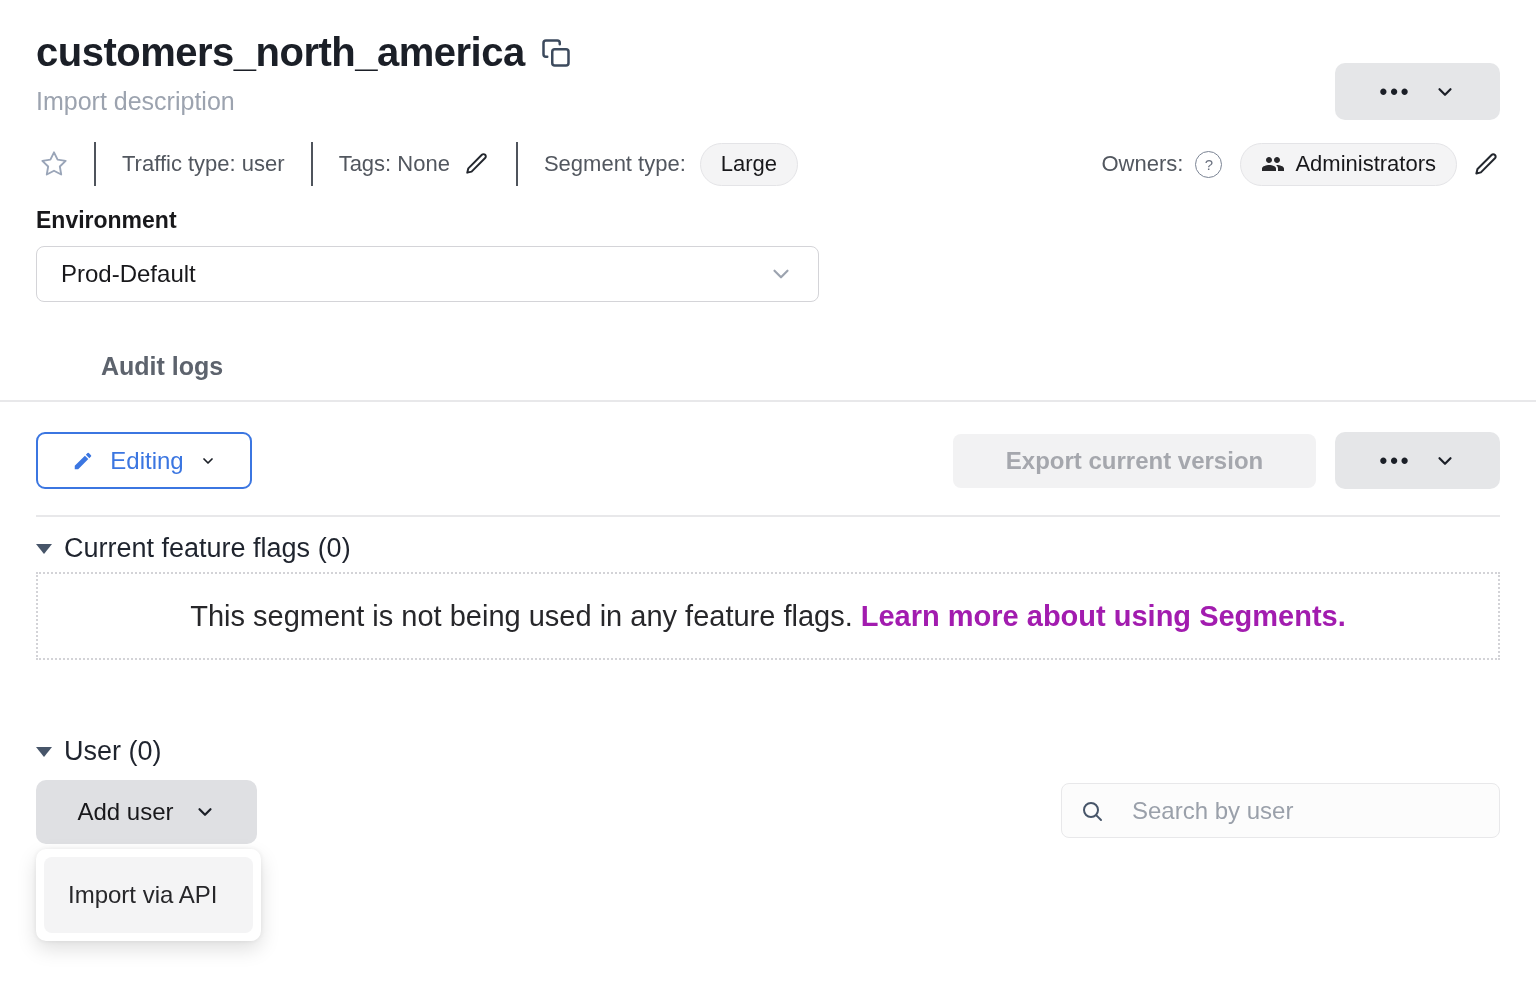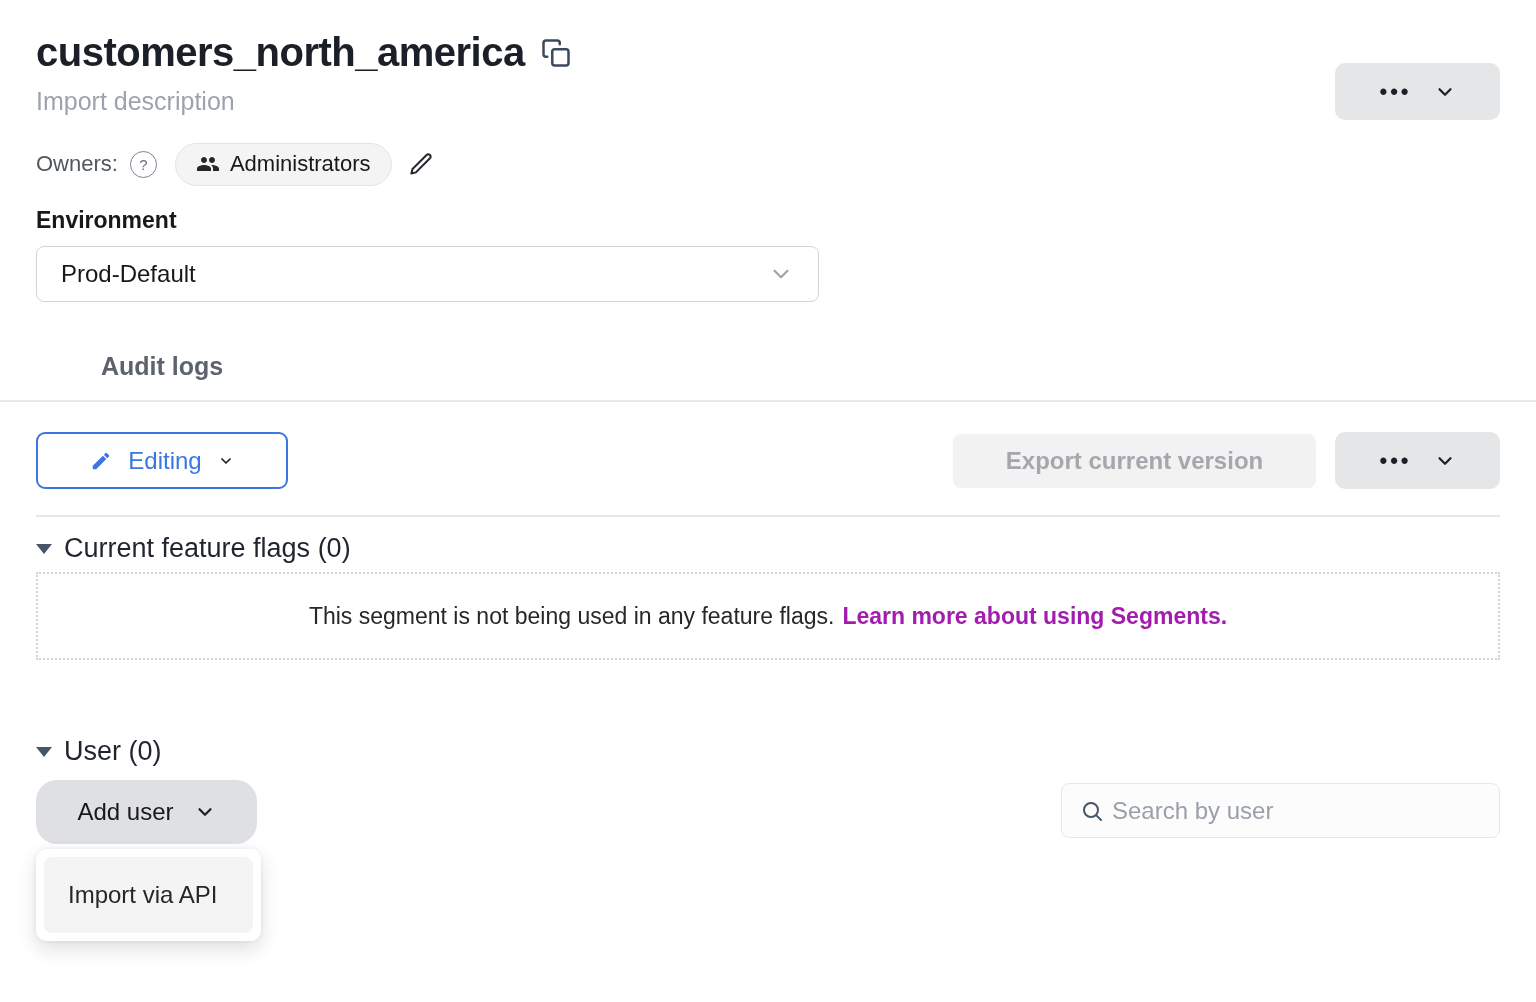--- a/index.html
+++ b/index.html
@@ -62,21 +62,21 @@
   .tab {
     height:68px; display:flex; align-items:center; justify-content:center;
     font-size:25px; cursor:pointer;
   }
   .tab.active { width:226px; color:#27272a; font-weight:700; border-bottom:4px solid #3b76e1; margin-bottom:-2px; }
   .tab.inactive { width:252px; color:#5d636d; font-weight:600; }
 
   
   .toolbar { margin-top:30px; display:flex; align-items:center; justify-content:space-between; }
   .editing-btn {
-    width:252px; height:57px; border:2px solid #3b76e1; border-radius:9px; background:#fff;
+    width:216px; height:57px; border:2px solid #3b76e1; border-radius:9px; background:#fff;
     color:#3b76e1; display:flex; align-items:center; justify-content:center; gap:16px;
     font-size:24px; cursor:pointer;
   }
   .editing-btn .chev svg { width:16px; height:16px; }
   .toolbar-right { display:flex; align-items:center; gap:19px; }
   .export-btn {
     width:363px; height:54px; background:#f2f2f3; border:none; border-radius:8px;
     color:#a5a7ad; font-size:24px; font-weight:600; cursor:default;
   }
   .more-btn2 {
@@ -88,46 +88,46 @@
 
   
   .section-heading { margin-top:16px; display:flex; align-items:center; gap:12px; cursor:pointer; }
   .tri-icon { display:inline-flex; color:#475569; }
   .section-heading-text { font-size:27px; color:#1f242e; }
 
   .dotted-box {
     margin-top:8px; height:88px; border:2px dotted #d3d3d7;
     display:flex; align-items:center; justify-content:center;
   }
-  .dotted-box-text { font-size:23px; color:#27272a; }
+  .dotted-box-text { font-size:29px; color:#27272a; }
   .learn-link { color:#a21caf; font-weight:700; text-decoration:none; margin-left:8px; cursor:pointer; }
 
   .user-heading { margin-top:76px; }
 
   .user-row { margin-top:13px; display:flex; align-items:flex-start; justify-content:space-between; }
   .add-user-wrap { position:relative; }
   .add-user-btn {
-    width:221px; height:64px; background:#dfe0e3; border:none; border-radius:21px;
+    width:221px; height:64px; background:#dfe0e3; border:none; border-radius:10px;
     display:flex; align-items:center; justify-content:center; gap:20px;
     font-size:24px; color:#18181b; cursor:pointer;
   }
   .menu {
     position:absolute; top:69px; left:0; width:225px;
     background:#ffffff; border-radius:10px; padding:8px;
     box-shadow:0 8px 20px rgba(0,0,0,0.13), 0 0 5px rgba(0,0,0,0.07);
   }
   .menu-item {
     height:76px; background:#f4f4f5; border-radius:8px;
     display:flex; align-items:center; padding-left:24px;
     font-size:24px; color:#27272a; cursor:pointer;
   }
   .search-box {
     margin-top:3px; width:439px; height:55px;
     background:#fcfcfc; border:1px solid #e8e8ea; border-radius:8px;
-    display:flex; align-items:center; padding:0 18px; gap:8px;
+    display:flex; align-items:center; padding:0 18px; gap:28px;
   }
   .search-icon { display:inline-flex; color:#475569; }
   .search-input {
     border:none; outline:none; background:transparent; flex:1;
     font-family:"Liberation Sans", sans-serif; font-size:24px; color:#18181b;
   }
   .search-input::placeholder { color:#9aa0aa; }
 </style>
 </head>
 <body>
@@ -148,20 +148,39 @@
         <svg width="22" height="22" viewBox="0 0 24 24" fill="none" stroke="currentColor" stroke-width="2.4" stroke-linecap="round" stroke-linejoin="round">
             <polyline points="6 9 12 15 18 9"></polyline>
           </svg>
       </span>
     </button>
   </div>
 
   <div class="description">Import description</div>
 
   <div class="meta-row">
+    <div class="meta-left">
+      <span class="star-icon">
+        <svg width="28" height="28" viewBox="0 0 24 24" fill="none" stroke="currentColor" stroke-width="1.6" stroke-linecap="round" stroke-linejoin="round">
+            <polygon points="12 2 15.09 8.26 22 9.27 17 14.14 18.18 21.02 12 17.77 5.82 21.02 7 14.14 2 9.27 8.91 8.26 12 2"></polygon>
+          </svg>
+      </span>
+      <span class="vdiv"></span>
+      <span class="meta-text">Traffic type: user</span>
+      <span class="vdiv"></span>
+      <span class="meta-text">Tags: None</span>
+      <span class="pencil-icon">
+        <svg width="26" height="26" viewBox="0 0 24 24" fill="none" stroke="currentColor" stroke-width="1.8" stroke-linecap="round" stroke-linejoin="round">
+            <path d="M16.5 3.5a2.121 2.121 0 0 1 3 3L7 19l-4 1 1-4L16.5 3.5z"></path>
+          </svg>
+      </span>
+      <span class="vdiv"></span>
+      <span class="meta-text">Segment type:</span>
+      <span class="pill seg-pill">Large</span>
+    </div>
     <div class="meta-right">
       <span class="meta-text">Owners:</span>
       <span class="help-circle">?</span>
       <span class="pill">
         <span class="people-icon">
           <svg width="24" height="24" viewBox="0 0 24 24" fill="currentColor">
               <path d="M16 11c1.66 0 2.99-1.34 2.99-3S17.66 5 16 5c-1.66 0-3 1.34-3 3s1.34 3 3 3zm-8 0c1.66 0 2.99-1.34 2.99-3S9.66 5 8 5C6.34 5 5 6.34 5 8s1.34 3 3 3zm0 2c-2.33 0-7 1.17-7 3.5V19h14v-2.5c0-2.33-4.67-3.5-7-3.5zm8 0c-.29 0-.62.02-.97.05 1.16.84 1.97 1.97 1.97 3.45V19h6v-2.5c0-2.33-4.67-3.5-7-3.5z"></path>
             </svg>
         </span>
         <span>Administrators</span>

